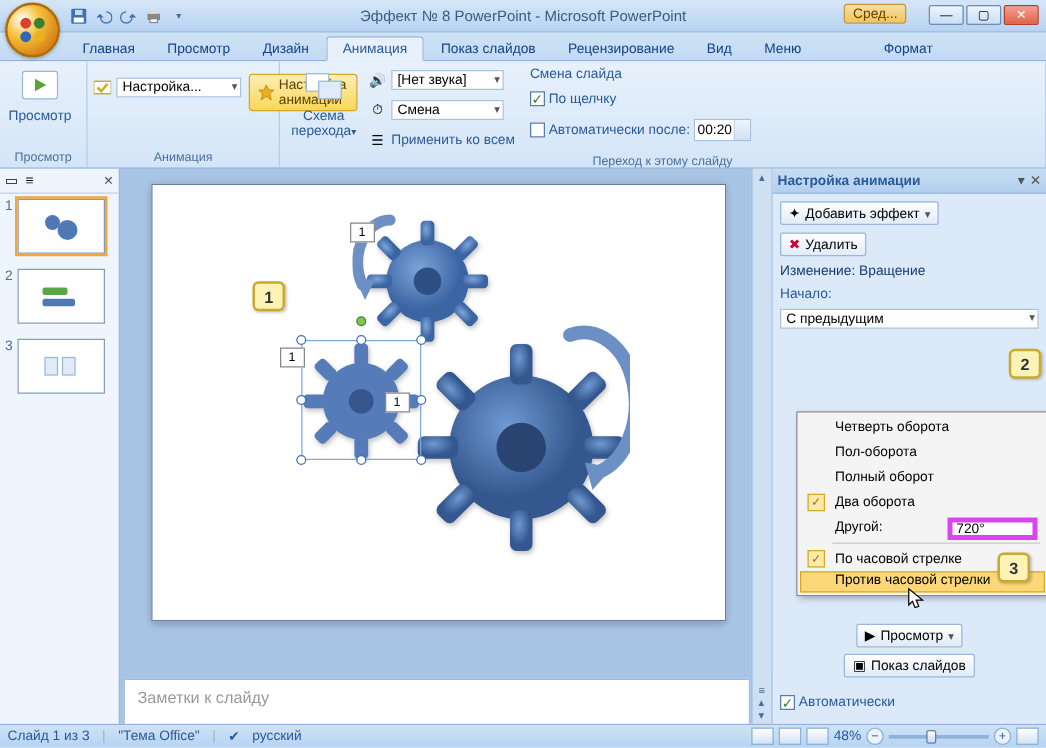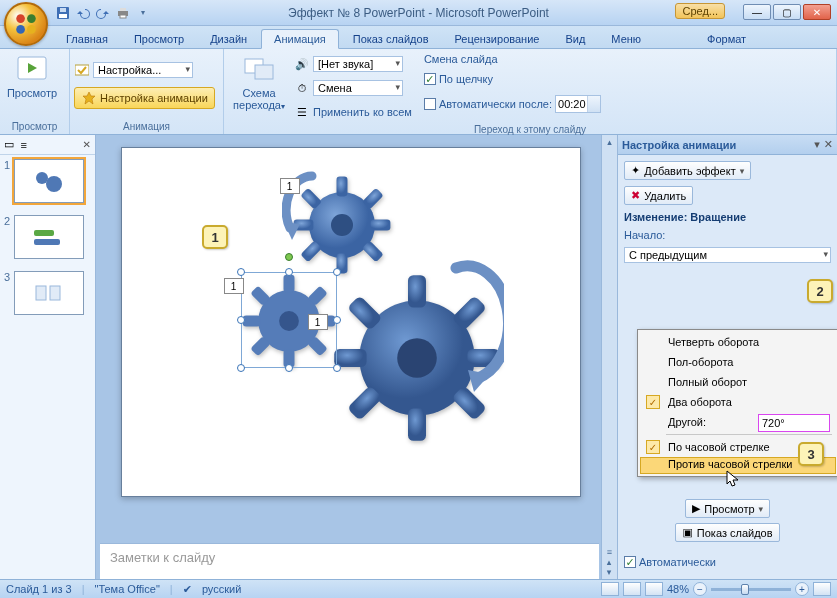--- a/index.html
+++ b/index.html
@@ -58,31 +58,31 @@
 .vscroll .arr{font-size:9px;color:#4a6f9b;}
 .vscroll .nav{font-size:9px;color:#4a6f9b;line-height:10px;}
 
 
 .pane { width:220px; background:#dce9f8; border-left:1px solid #9ab8db; display:flex;flex-direction:column; }
 .pane-hdr { height:20px; background:linear-gradient(#c8ddf4,#b3cfee); border-bottom:1px solid #8fb2d8; display:flex;align-items:center;padding:0 4px; color:#2a5a99; font-weight:bold; font-size:11px; }
 .pane-hdr .sp{margin-left:auto;display:flex;gap:4px;font-weight:normal;color:#555;}
 .pane-body { padding:6px; display:flex;flex-direction:column;gap:6px; position:relative; flex:1; }
 .pbtn { border:1px solid #9ab8db; background:linear-gradient(#fefefe,#e1ebf7); border-radius:2px; padding:2px 6px; font-size:11px; display:inline-flex;align-items:center;gap:4px; }
 .pbtn.drop-arrow::after{content:" ▾";font-size:9px;color:#555;}
-.section-t { color:#153d73; font-weight:bold; font-size:11px; }
+.section-t { color:#153d73; font-weight:normal; font-size:11px; }
 .lbl { color:#2a5a99; font-size:11px; }
 .pane .drop { width:100%; }
 
 
 .popup { position:absolute; right:-2px; top:174px; width:202px; background:#f4f4f4; border:1px solid #8a8a8a; box-shadow:2px 2px 5px rgba(0,0,0,.3); z-index:100; padding:2px; }
 .popup-item { padding:4px 6px 4px 28px; font-size:11px; position:relative; }
 .popup-item.hover { background:#fbd778; border:1px solid #d6a823; padding:0 5px 3px 27px; }
 .popup-item .chk2 { position:absolute; left:6px; top:3px; width:14px; height:14px; background:#fde9a9; border:1px solid #d6a823; display:flex;align-items:center;justify-content:center;color:#b06a00;font-size:10px; }
 .popup-sep { height:1px; background:#c8c8c8; margin:2px 4px 2px 26px; }
-.popup-inline-input { position:absolute; right:6px; top:2px; width:72px; border:1px solid #d946ef; background:#fff; height:18px; padding:0 3px; font-size:11px; }
+.popup-inline-input { position:absolute; right:6px; top:2px; width:72px; border:4px solid #d946ef; background:#fff; height:18px; padding:0 3px; font-size:11px; }
 .popup-item.rel { position:relative; }
 
 
 .callout { position:absolute; width:26px; height:24px; background:#fdf3b8; border:2px solid #c9aa2e; border-radius:5px; display:flex;align-items:center;justify-content:center; font-weight:bold; color:#333; font-size:13px; box-shadow:1px 1px 2px rgba(0,0,0,.2); z-index:200; }
 
 
 .gear { position:absolute; }
 .gear svg { filter: drop-shadow(1px 2px 2px rgba(0,0,0,.25)); }
 .sel-handles { position:absolute; border:1px solid #7fa8d6; }
 .handle { position:absolute; width:8px; height:8px; background:#fff; border:1px solid #3a74b8; border-radius:50%; }
@@ -171,21 +171,21 @@
               <polygon points="11,7 11,17 20,12" fill="#58a33a"></polygon>
             </svg>
           </div>
         <span>Просмотр</span>
       </div>
     </div>
     <div class="group-label">Просмотр</div>
   </div>
 
   <div class="group" style="width:154px">
-    <div class="group-body" style="flex-direction:column;gap:6px;padding-top:8px">
+    <div class="group-body" style="gap:6px;padding-top:8px">
       <div class="small-row">
         <span class="small-ico">
             <svg width="14" height="14">
               <rect width="14" height="10" y="2" fill="#fff" stroke="#b7a13a"></rect>
               <path d="M3 7l3 3 5-6" stroke="#d6a823" fill="none" stroke-width="2"></path>
             </svg>
           </span>
         <div class="drop">Настройка... </div>
       </div>
       <div class="anim-btn">

